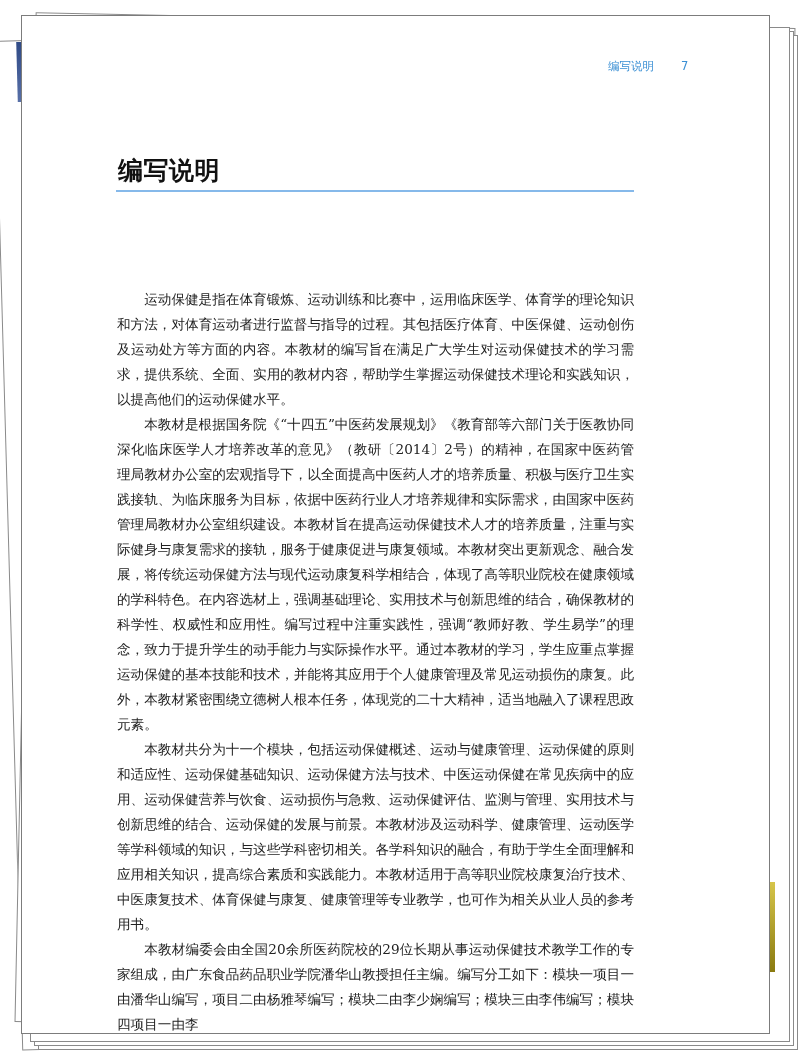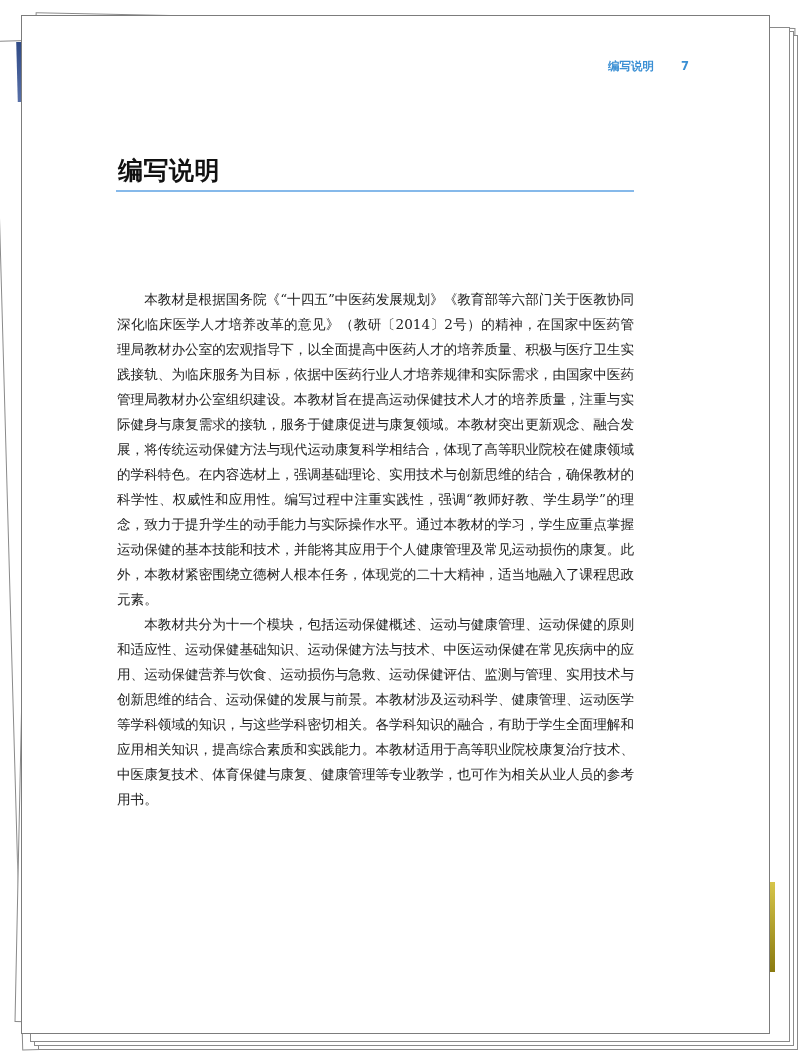--- a/index.html
+++ b/index.html
@@ -6,21 +6,21 @@
   body { width:800px; height:1059px; background:#ffffff; position:relative; overflow:hidden; font-family:"DejaVu Serif", serif; }
   .sheet { position:absolute; background:#fff; border:1.5px solid #8a8a8a; box-sizing:border-box; }
   .back1 { left:8px; top:30px; width:760px; height:1010px; transform:rotate(-1.6deg); transform-origin:center; }
   .back2 { left:30px; top:27px; width:760px; height:1015px; }
   .back3 { left:34px; top:31px; width:760px; height:1015px; }
   .back4 { left:38px; top:35px; width:760px; height:1015px; }
   .back5 { left:25px; top:20px; width:760px; height:1010px; transform:rotate(1.2deg); transform-origin:center; }
   .blue-strip { position:absolute; left:17px; top:42px; width:5px; height:60px; background:linear-gradient(#2f4a86,#5870a8); transform:rotate(-1.5deg); }
   .gold-strip { position:absolute; left:769px; top:882px; width:6px; height:90px; background:linear-gradient(180deg,#d6c54a,#8a7a10); }
   .page { left:21px; top:15px; width:749px; height:1019px; border:1.5px solid #7c7c7c; z-index:5; }
-  .running-head { position:absolute; top:59px; left:608px; font-family:"DejaVu Sans", sans-serif; font-size:11.5px; font-weight:bold; color:#3a8fd4; }
+  .running-head { position:absolute; top:59px; left:608px; font-family:"DejaVu Sans", sans-serif; font-size:11.5px; font-weight:normal; color:#3a8fd4; }
   .running-head .pg { margin-left:27px; }
   .title { position:absolute; left:118px; top:154px; font-family:"DejaVu Serif", serif; font-weight:bold; font-size:25px; color:#111; letter-spacing:0.5px; }
   .rule { position:absolute; left:116px; top:190px; width:518px; height:2px; background:#86b9ea; }
   .body { position:absolute; left:117px; top:287px; width:517px; font-size:13.6px; line-height:25px; color:#222; text-align:justify; text-justify:inter-character; }
   .body p { margin:0; text-indent:2em; }
 </style>
 </head>
 <body>
 
 <div class="sheet back1"></div>
@@ -36,16 +36,18 @@
 
 <div style="position:absolute;left:0;top:0;width:800px;height:1059px;z-index:6;">
   <div class="running-head">
     <span>编写说明</span><span class="pg">7</span>
   </div>
 
   <div class="title">编写说明</div>
   <div class="rule"></div>
 
   <div class="body">
+    <p>运动保健是指在体育锻炼、运动训练和比赛中，运用临床医学、体育学的理论知识和方法，对体育运动者进行监督与指导的过程。其包括医疗体育、中医保健、运动创伤及运动处方等方面的内容。本教材的编写旨在满足广大学生对运动保健技术的学习需求，提供系统、全面、实用的教材内容，帮助学生掌握运动保健技术理论和实践知识，以提高他们的运动保健水平。</p>
     <p>本教材是根据国务院《“十四五”中医药发展规划》《教育部等六部门关于医教协同深化临床医学人才培养改革的意见》（教研〔2014〕2号）的精神，在国家中医药管理局教材办公室的宏观指导下，以全面提高中医药人才的培养质量、积极与医疗卫生实践接轨、为临床服务为目标，依据中医药行业人才培养规律和实际需求，由国家中医药管理局教材办公室组织建设。本教材旨在提高运动保健技术人才的培养质量，注重与实际健身与康复需求的接轨，服务于健康促进与康复领域。本教材突出更新观念、融合发展，将传统运动保健方法与现代运动康复科学相结合，体现了高等职业院校在健康领域的学科特色。在内容选材上，强调基础理论、实用技术与创新思维的结合，确保教材的科学性、权威性和应用性。编写过程中注重实践性，强调“教师好教、学生易学”的理念，致力于提升学生的动手能力与实际操作水平。通过本教材的学习，学生应重点掌握运动保健的基本技能和技术，并能将其应用于个人健康管理及常见运动损伤的康复。此外，本教材紧密围绕立德树人根本任务，体现党的二十大精神，适当地融入了课程思政元素。</p>
     <p>本教材共分为十一个模块，包括运动保健概述、运动与健康管理、运动保健的原则和适应性、运动保健基础知识、运动保健方法与技术、中医运动保健在常见疾病中的应用、运动保健营养与饮食、运动损伤与急救、运动保健评估、监测与管理、实用技术与创新思维的结合、运动保健的发展与前景。本教材涉及运动科学、健康管理、运动医学等学科领域的知识，与这些学科密切相关。各学科知识的融合，有助于学生全面理解和应用相关知识，提高综合素质和实践能力。本教材适用于高等职业院校康复治疗技术、中医康复技术、体育保健与康复、健康管理等专业教学，也可作为相关从业人员的参考用书。</p>
+    <p>本教材编委会由全国20余所医药院校的29位长期从事运动保健技术教学工作的专家组成，由广东食品药品职业学院潘华山教授担任主编。编写分工如下：模块一项目一由潘华山编写，项目二由杨雅琴编写；模块二由李少娴编写；模块三由李伟编写；模块四项目一由李</p>
   </div>
 </div>
 
 </body></html>

